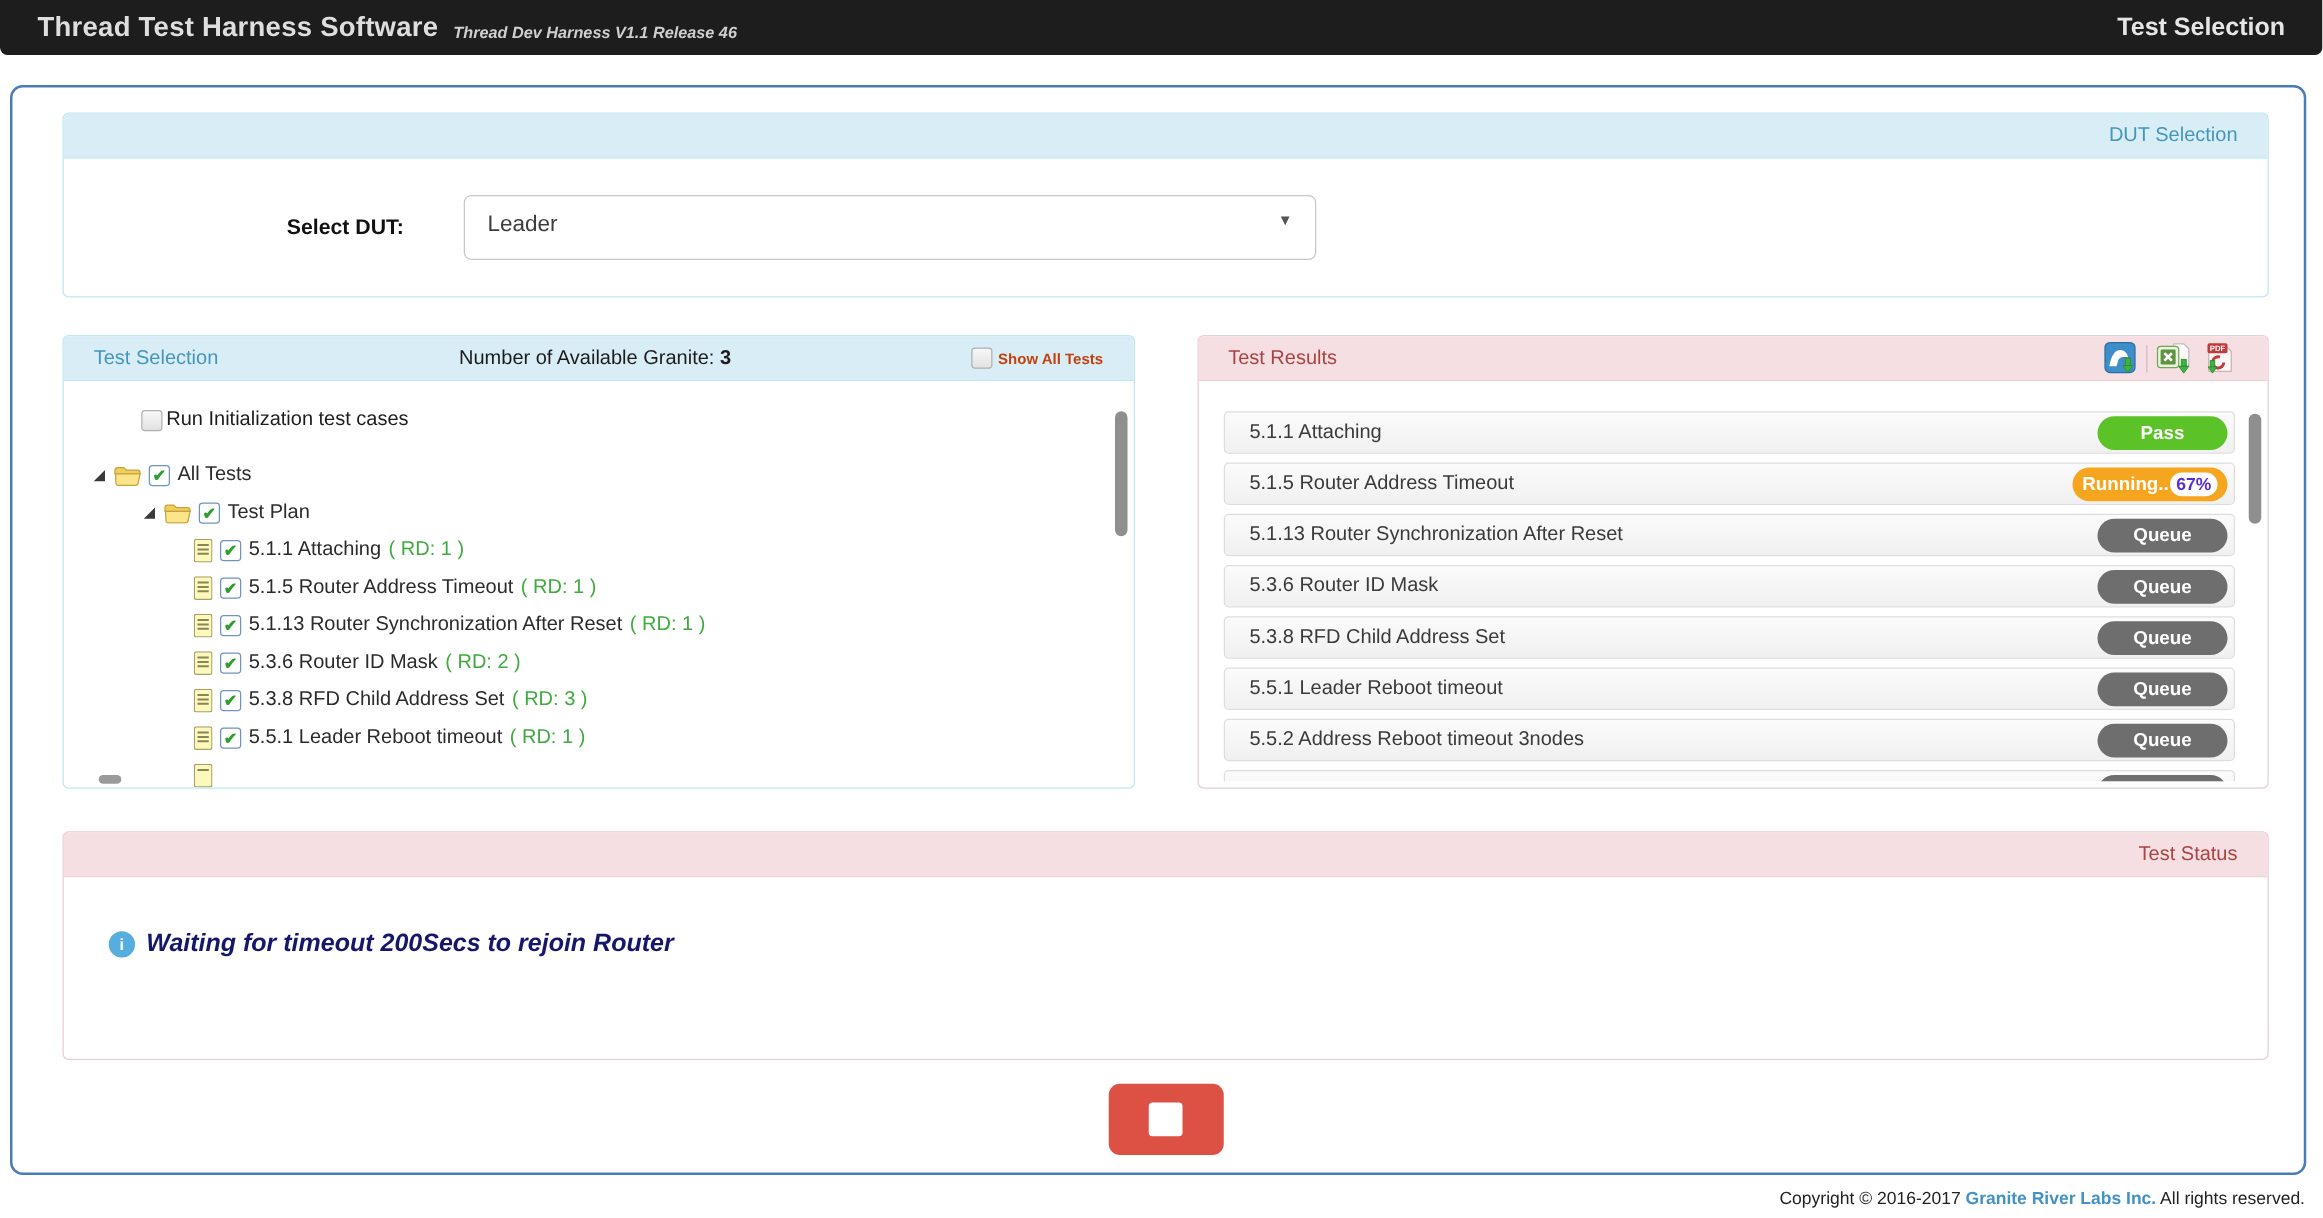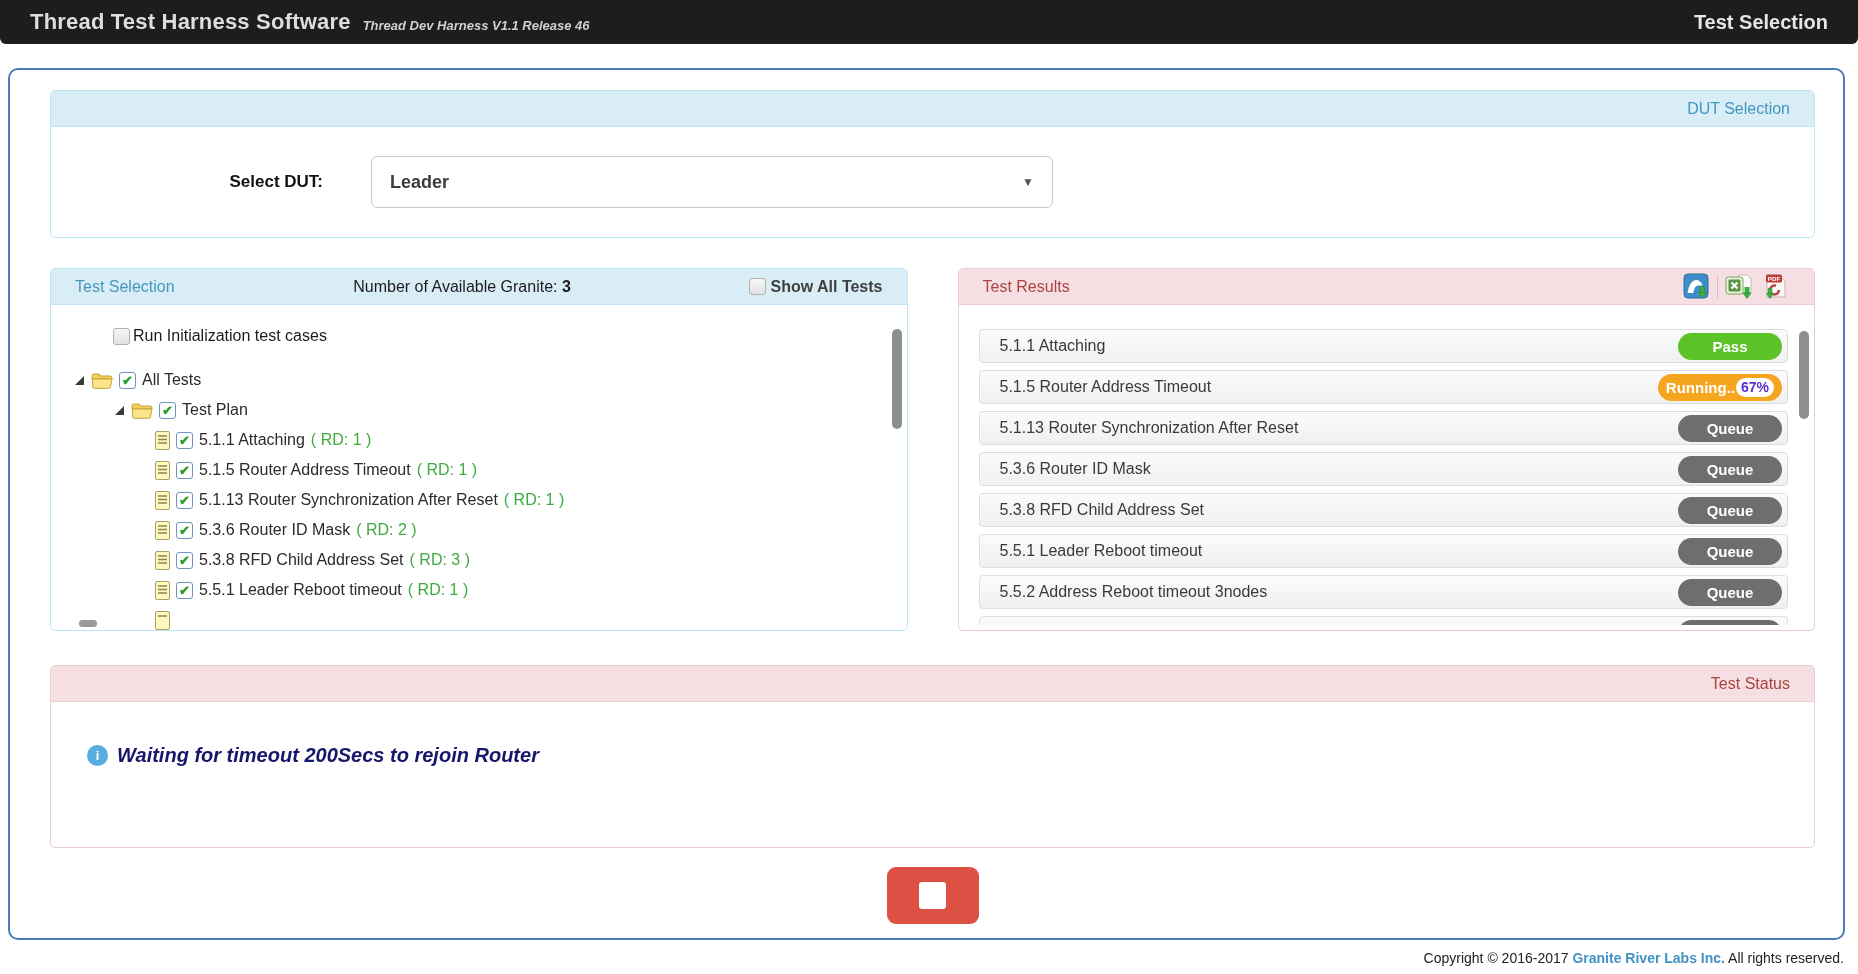--- a/index.html
+++ b/index.html
@@ -19,32 +19,32 @@
   .panel { border-radius:5px; background:#fff; }
   .panel-info { border:1px solid #bce8f1; }
   .panel-danger { border:1px solid #e8cdd3; }
   .panel-heading { height:36px; display:flex; align-items:center; padding:0 24px; font-size:16px; border-radius:4px 4px 0 0;justify-content:flex-end; }
   .panel-info > .panel-heading { background:#d9edf7; border-bottom:1px solid #bce8f1; color:#4596bb; }
   .panel-danger > .panel-heading { background:#f5dfe2; border-bottom:1px solid #e8cdd3; color:#a94442; }
 
   
   .dut-body { height:110px; display:flex; align-items:center; }
   .dut-label { width:272px; text-align:right; font-weight:bold; font-size:17px; color:#111; }
-  .dut-select { margin-left:48px; width:682px; height:52px; border:1px solid #c8c8c8; border-radius:6px; display:flex; align-items:center; padding:0 18px; font-size:18px; color:#3c3c3c; background:#fff; cursor:pointer;font-weight:bold; }
+  .dut-select { margin-left:48px; width:682px; height:52px; border:1px solid #c8c8c8; border-radius:6px; display:flex; align-items:flex-start; padding:12px 18px; font-size:18px; color:#3c3c3c; background:#fff; cursor:pointer; }
   .dut-select .caret { margin-left:auto; font-size:12px; color:#555; }
 
   
   .middle-row { display:flex; gap:50px; margin-top:30px; }
   .middle-row .panel { flex:1; }
 
   
   .ts-heading { justify-content:space-between; }
   .devices-line { color:#1c1c1c; font-size:16px; }
   .devices-line b { font-weight:bold; }
-  .show-all { display:flex; align-items:center; gap:4px; color:#404040; font-weight:bold; font-size:16px; cursor:pointer; }
+  .show-all { display:flex; align-items:center; gap:4px; color:#c2410c; font-weight:bold; font-size:12px; cursor:pointer; }
 
   
   .cb { width:17px; height:17px; border-radius:3px; display:inline-flex; align-items:center; justify-content:center; flex:0 0 auto; }
   .cb.unchecked { border:1px solid #b0b0b0; background:linear-gradient(#f7f7f7,#e2e2e2); }
   .cb.checked { border:1px solid #6f94bf; background:#fff; color:#2e9e2e; font-size:13px; font-weight:bold; line-height:1; }
 
   
   .tree-body { position:relative; height:325px; padding-top:22px; overflow:hidden; border-radius:0 0 5px 5px; }
   .init-row { display:flex; align-items:center; gap:3px; margin-left:62px; margin-bottom:20px; font-size:16px; color:#1c1c1c; }
   .tree-row { display:flex; align-items:center; height:30px; font-size:16px; color:#2b2b2b; }

